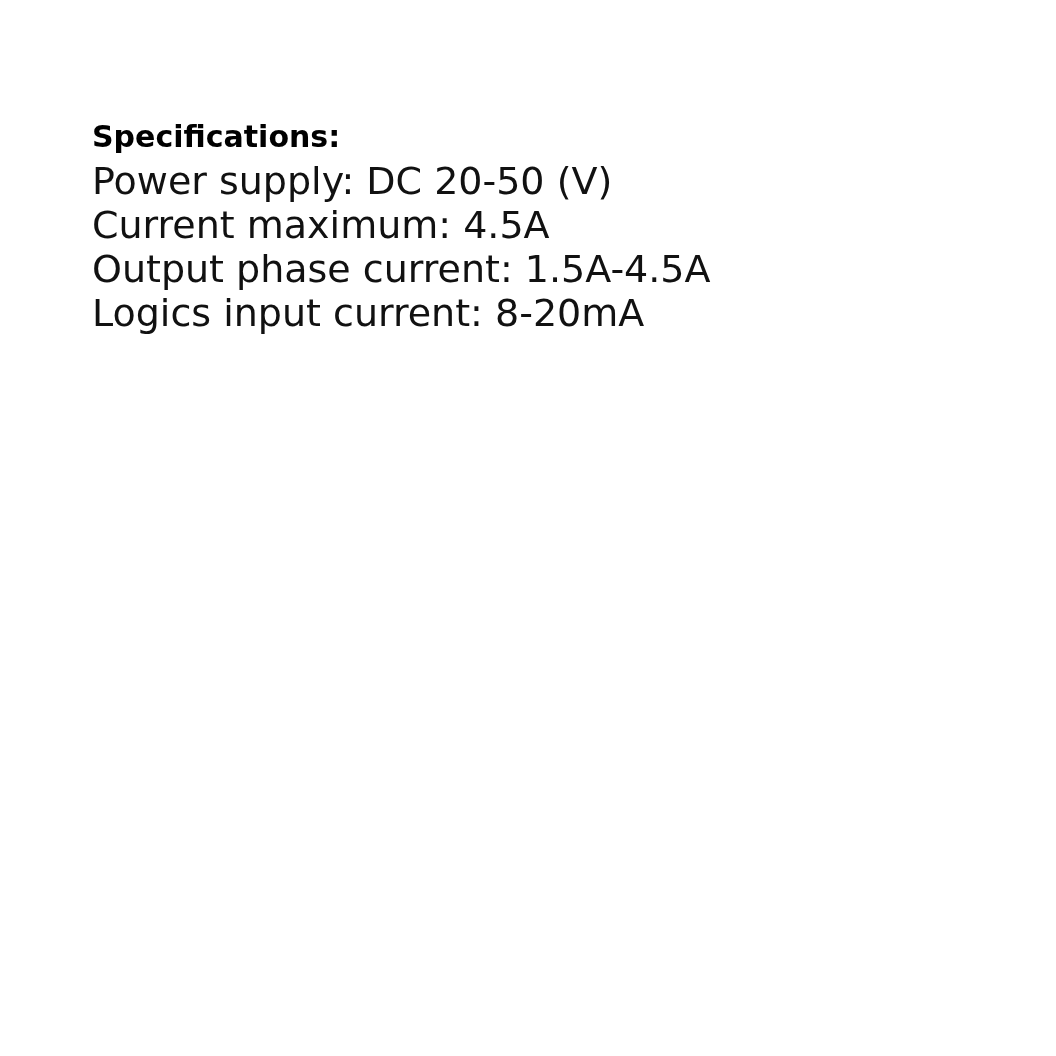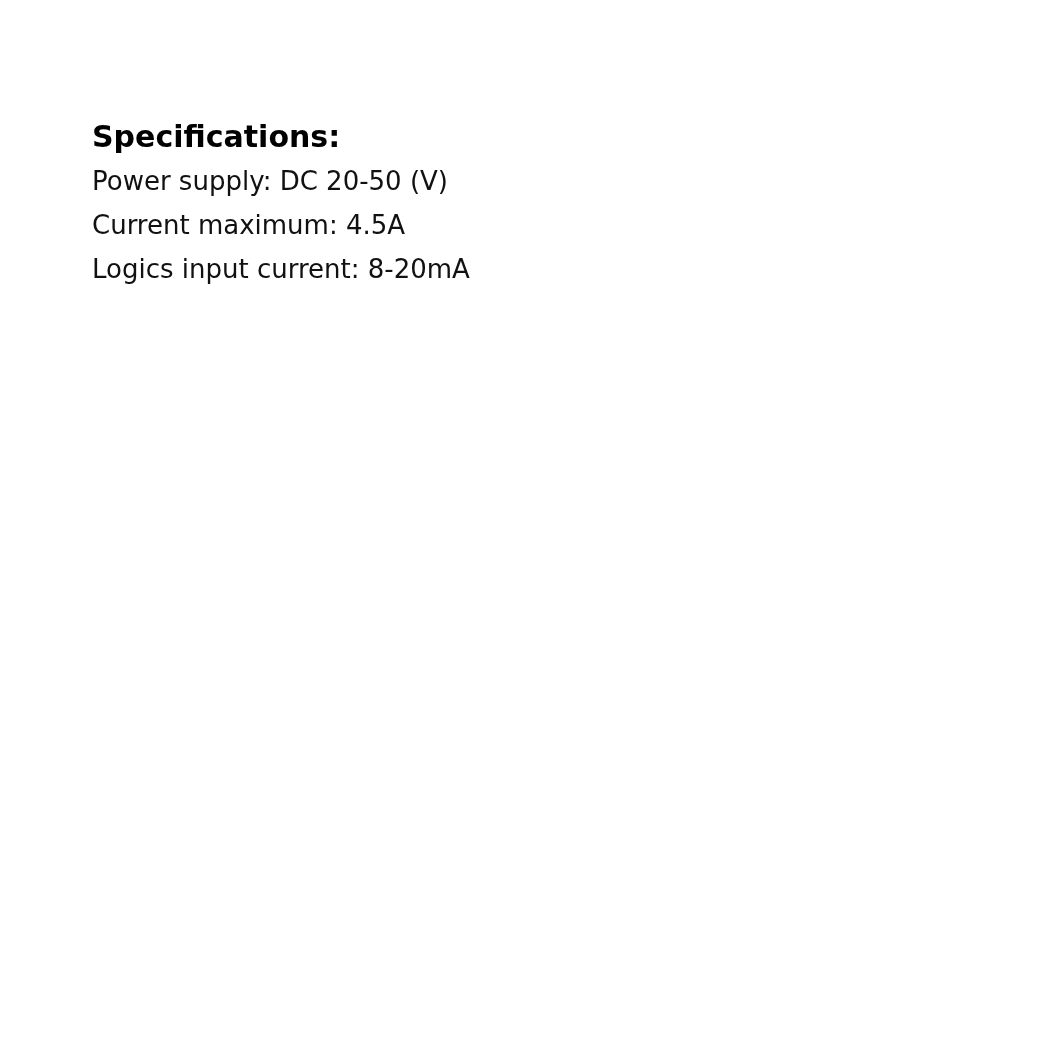--- a/index.html
+++ b/index.html
@@ -23,28 +23,29 @@
   .spec-title {
     font-size: 30px;
     font-weight: bold;
     line-height: 44px;
     letter-spacing: 0px;
     color: #000000;
     white-space: pre;
     margin-top: 39px;
   }
   .spec-line {
-    font-size: 26px;
+    font-size: 38px;
     font-weight: normal;
     line-height: 44px;
     color: #111111;
     white-space: pre;
   }
 </style>
 </head>
 <body>
 
 <div class="spec-block">
   <div class="spec-title">Specifications:</div>
   <div class="spec-line">Power supply: DC 20-50 (V)</div>
   <div class="spec-line">Current maximum: 4.5A</div>
+  <div class="spec-line">Output phase current: 1.5A-4.5A</div>
   <div class="spec-line">Logics input current: 8-20mA</div>
 </div>
 
 </body></html>

